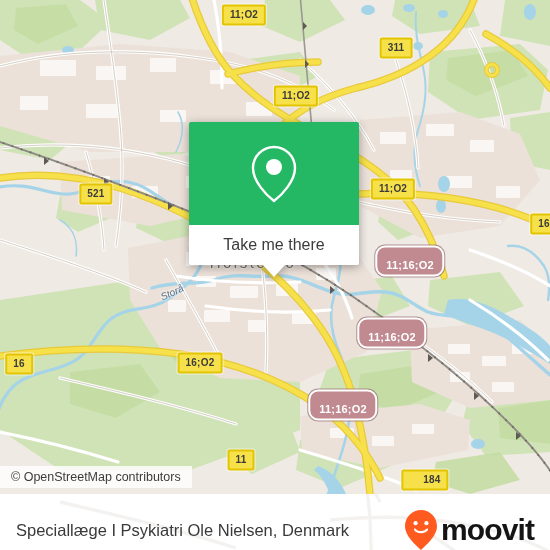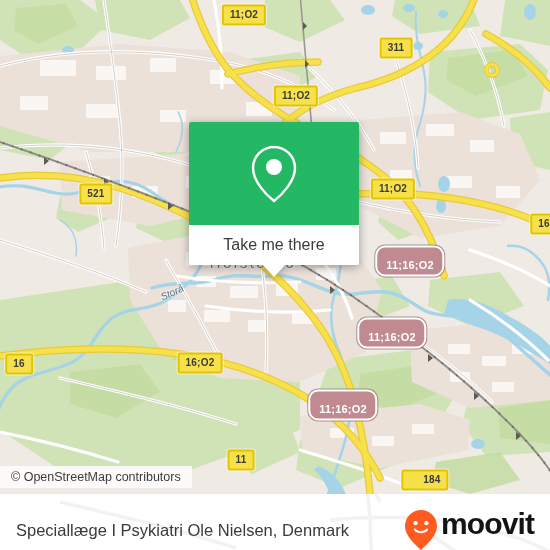--- a/index.html
+++ b/index.html
@@ -147,20 +147,21 @@
     padding: 0 16px;
     box-sizing: border-box;
   }
   #footer-title {
     color: #3a3a3a;
     font-size: 16.5px;
     white-space: nowrap;
   }
   #brand {
     display: flex;
+    align-items: center;
     gap: 3px;
   }
   #brand-word {
     color: #141414;
     font-size: 30px;
     font-weight: bold;
     letter-spacing: -0.9px;
     line-height: 1;
   }
 </style>

